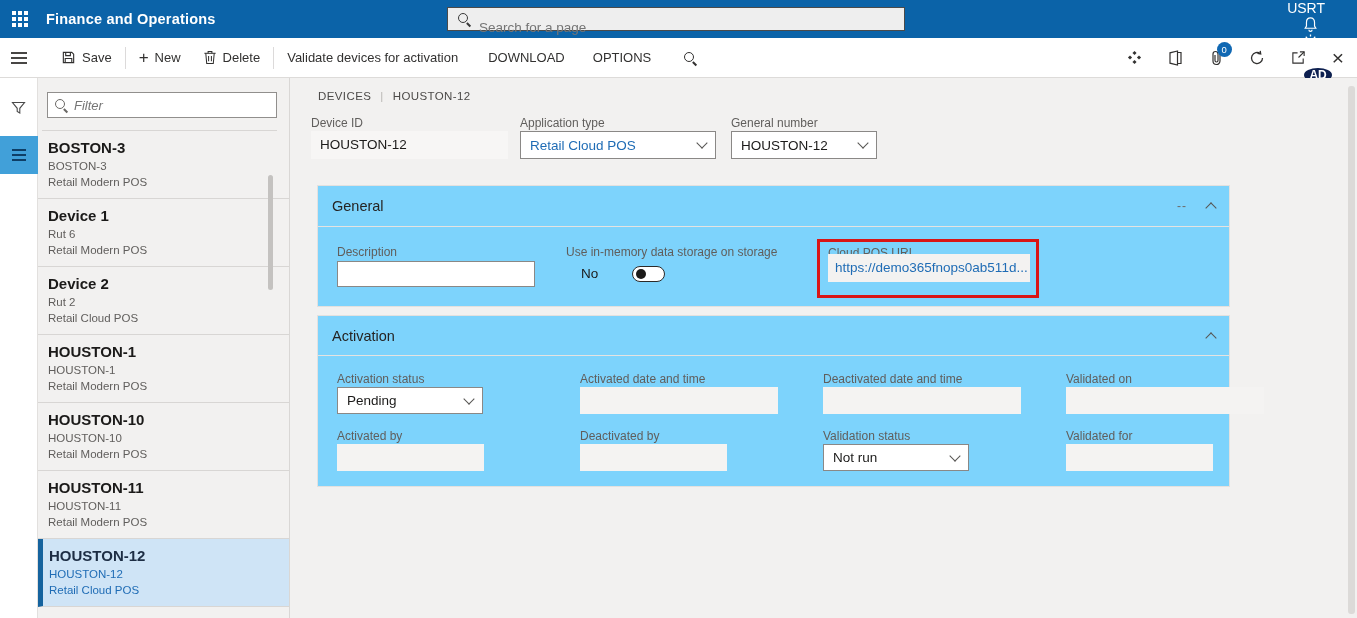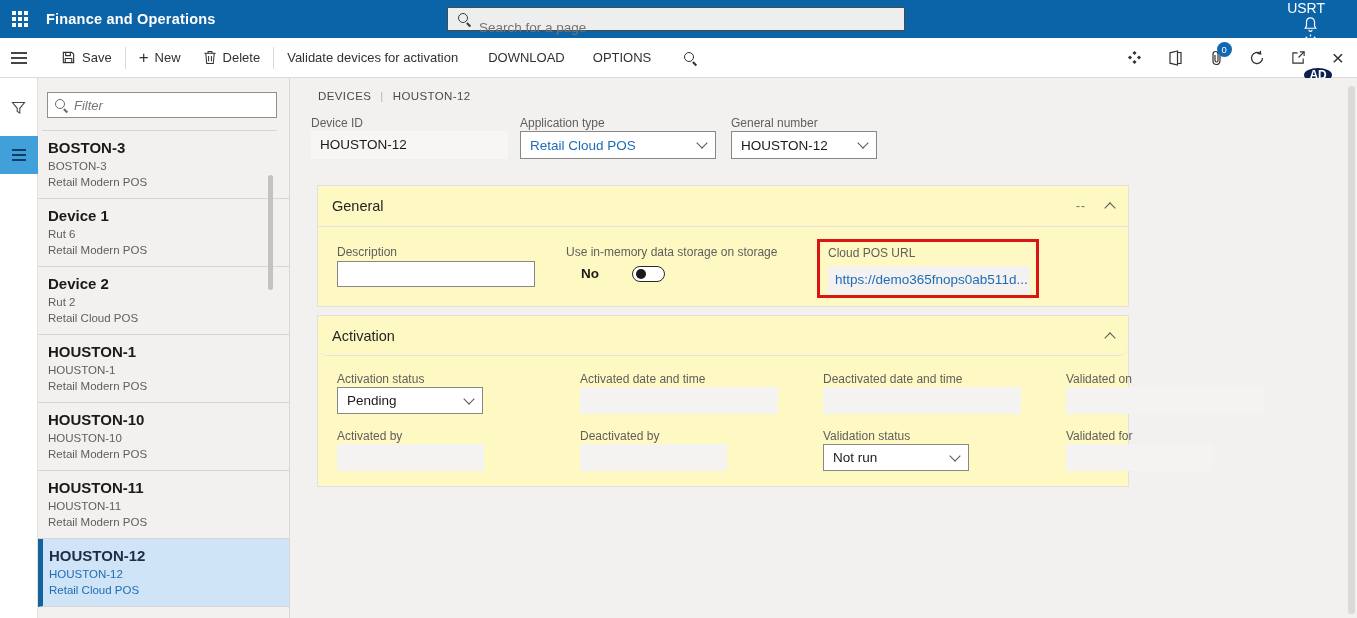--- a/index.html
+++ b/index.html
@@ -85,39 +85,39 @@
   .ro-text { font-size:13.5px; color:#1b1a19; line-height:28px; padding-left:9px; }
   .dropdown { position:absolute; background:#fff; border:1px solid #8a8886; display:flex;
               align-items:center; justify-content:space-between; padding:0 9px; font-size:13.5px;
               color:#1b1a19; cursor:pointer; }
   .dd-blue { color:#1f6cb5; }
   .chev { width:8px; height:8px; border-right:1.5px solid #575553; border-bottom:1.5px solid #575553;
           transform:rotate(45deg); margin-top:-4px; flex:0 0 auto; }
   .chev-up { width:8px; height:8px; border-right:1.5px solid #575553; border-bottom:1.5px solid #575553;
              transform:rotate(-135deg); margin-top:4px; cursor:pointer; }
 
-  .card { position:absolute; left:27px; width:812px; background:#fef9c3; border:1px solid #e3e1df; }
+  .card { position:absolute; left:27px; width:913px; background:#7dd3fc; border:1px solid #e3e1df; }
   .card-head { height:41px; border-bottom:1px solid #e5e3e1; display:flex; align-items:center;
                padding:0 14px; }
   .card-title { font-size:14.5px; color:#252423; }
   .head-right { margin-left:auto; display:flex; align-items:center; gap:20px; }
   .dashes { font-size:12px; color:#6d6b69; letter-spacing:1px; }
 
   .txt-input { position:absolute; height:26px; background:#fff; border:1px solid #8a8886;
                font-size:13px; padding:0 6px; font-family:inherit; outline:0; color:#1b1a19; }
   .toggle { position:absolute; width:33px; height:16px; border:1px solid #2b2a29; border-radius:9px;
             background:#fff; cursor:pointer; }
   .toggle .knob { position:absolute; left:3px; top:2px; width:10px; height:10px; border-radius:50%;
                   background:#1b1a19; }
   .toggle-val { position:absolute; font-size:13.5px; color:#1b1a19; }
 
   .red-box { position:absolute; left:499px; top:53px; width:222px; height:59px;
              border:3px solid #d91515; }
   .url-label { position:absolute; left:8px; top:4px; font-size:12px; color:#605e5c; }
-  .url-field { position:absolute; left:8px; top:24px; width:202px; height:28px; background:#f3f2f1; }
+  .url-field { position:absolute; left:8px; top:12px; width:202px; height:28px; background:#f3f2f1; }
   .url-text { font-size:13.5px; color:#1f6cb5; line-height:28px; padding-left:7px;
               white-space:nowrap; overflow:hidden; }
 
   .main-scroll { position:absolute; right:2px; top:8px; bottom:4px; width:7px;
                  background:#dcdad8; border-radius:3px; }
 
   svg { display:block; }
 </style>
 </head>
 <body>
@@ -332,35 +332,35 @@
         <span class="head-right">
           <span class="dashes">--</span>
           <span class="chev-up"></span>
         </span>
       </div>
 
       <div class="fld-label" style="left:19px; top:59px;">Description</div>
       <input class="txt-input" style="left: 19px; top: 75px; width: 198px;">
 
       <div class="fld-label" style="left:248px; top:59px;">Use in-memory data storage on storage</div>
-      <div class="toggle-val" style="left:263px; top:80px;font-weight:bold;">No</div>
+      <div class="toggle-val" style="left:263px; top:80px;">No</div>
       <div class="toggle" style="left:314px; top:80px;">
         <div class="knob"></div>
       </div>
 
       <div class="red-box">
         <div class="url-label">Cloud POS URL</div>
         <div class="url-field">
           <div class="url-text">https://demo365fnops0ab511d...</div>
         </div>
       </div>
     </div>
 
     <div class="card" style="top:237px; height:172px;">
-      <div class="card-head" style="height:40px;border-radius:9px;">
+      <div class="card-head" style="height:40px;">
         <span class="card-title">Activation</span>
         <span class="head-right">
           <span class="chev-up"></span>
         </span>
       </div>
 
       <div class="fld-label" style="left:19px; top:56px;">Activation status</div>
       <div class="dropdown" style="left:19px; top:71px; width:146px; height:27px;">
         <span>Pending</span>
         <span class="chev"></span>

